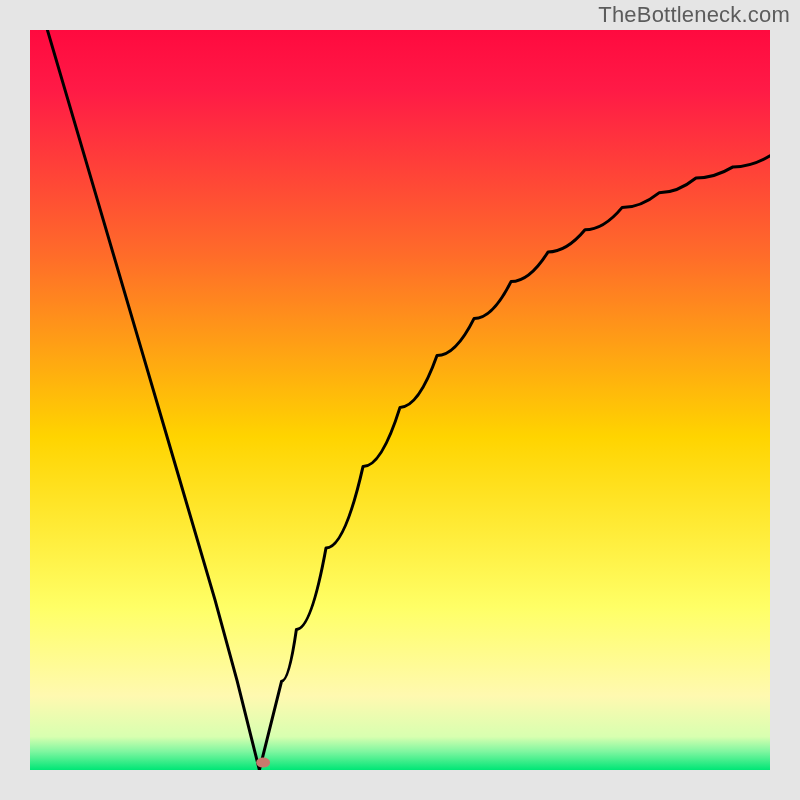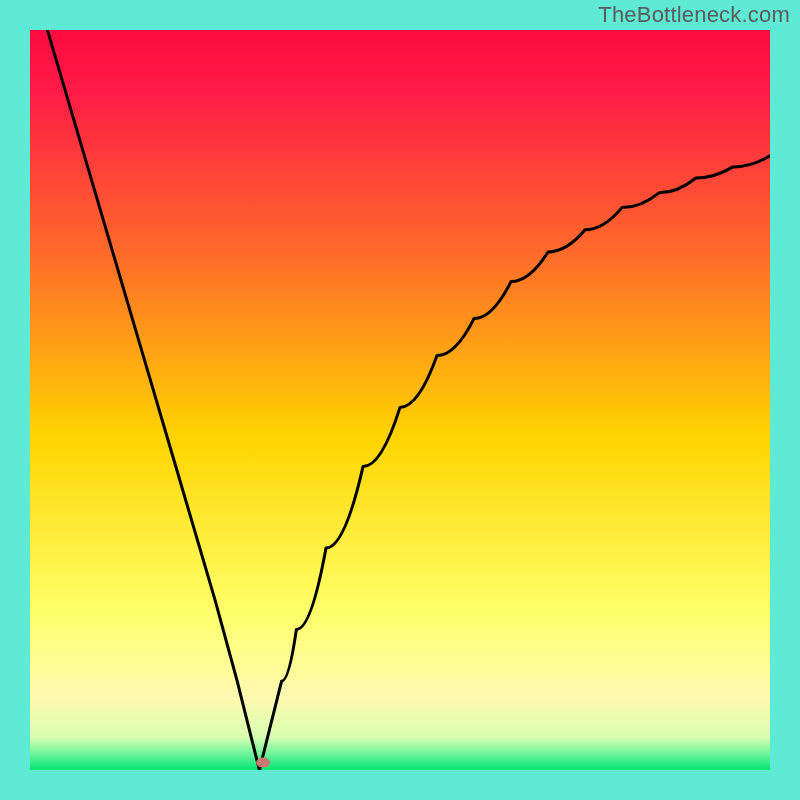--- a/index.html
+++ b/index.html
@@ -10,21 +10,21 @@
     background: #000;
     overflow: hidden;
     font-family: Arial, Helvetica, sans-serif;
   }
   .frame {
     position: absolute;
     left: 0;
     top: 0;
     width: 800px;
     height: 800px;
-    background: #5eead4;
+    background: #e5e5e5;
   }
   .watermark {
     position: absolute;
     top: 2px;
     right: 10px;
     color: #5c5c5c;
     font-size: 22px;
     font-weight: 500;
     letter-spacing: 0.2px;
     z-index: 10;

